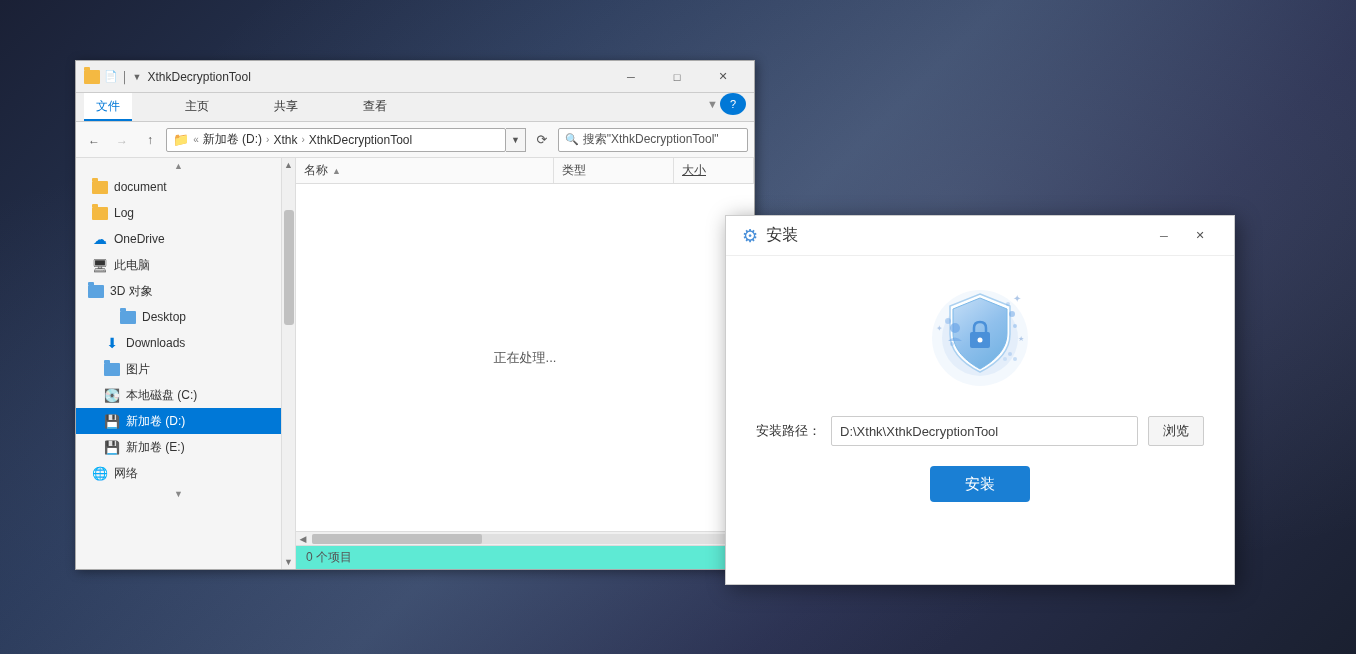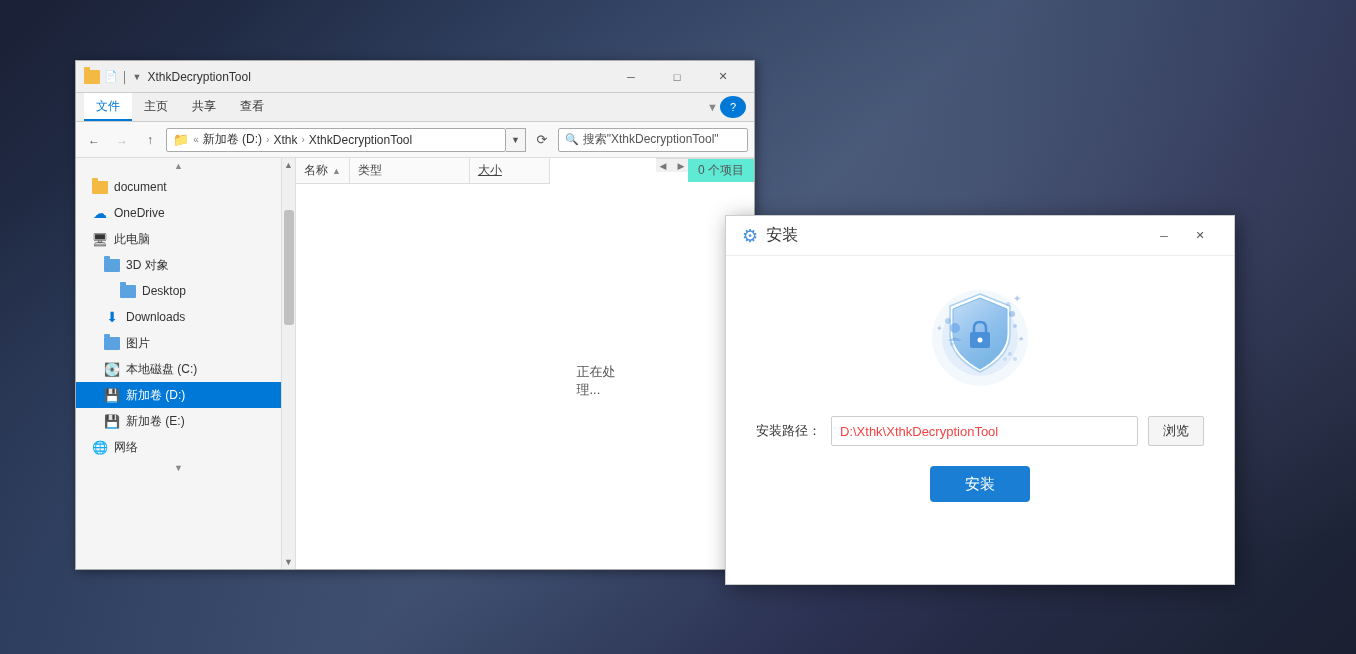--- a/index.html
+++ b/index.html
@@ -101,22 +101,23 @@
 
     
     .ribbon {
       background: #f0f0f0;
       border-bottom: 1px solid #ccc;
       flex-shrink: 0;
     }
     .ribbon-tabs {
       display: flex;
       height: 28px;
-      align-items: center;
+      align-items: flex-start;
       padding: 0 8px;
+      gap: 41px;
     }
     .ribbon-tab {
       padding: 0 12px;
       height: 28px;
       display: flex;
       align-items: center;
       font-size: 12px;
       color: #333;
       cursor: pointer;
       border-bottom: 2px solid transparent;
@@ -246,21 +247,21 @@
       justify-content: center;
       font-size: 9px;
       color: #888;
       cursor: pointer;
     }
 
     
     .file-list-area {
       flex: 1;
       display: flex;
-      flex-direction: row;
+      flex-direction: column;
       overflow: hidden;
       position: relative;
     }
     .file-list-header {
       height: 26px;
       display: flex;
       align-items: center;
       border-bottom: 1px solid #ddd;
       background: #fafafa;
       flex-shrink: 0;
@@ -285,21 +286,20 @@
       overflow-y: auto;
       position: relative;
     }
     .processing-text {
       position: absolute;
       top: 50%;
       left: 50%;
       transform: translate(-50%, -50%);
       font-size: 13px;
       color: #555;
-      margin-top: 17px;
     }
     .sort-arrow {
       margin-left: 4px;
       font-size: 9px;
       color: #888;
     }
 
     
     .status-bar {
       height: 24px;
@@ -402,21 +402,21 @@
       color: #333;
       white-space: nowrap;
     }
     .install-path-input {
       flex: 1;
       height: 30px;
       border: 1px solid #ccc;
       border-radius: 2px;
       padding: 0 8px;
       font-size: 13px;
-      color: #ef4444;
+      color: #404040;
       background: #fff;
     }
     .browse-btn {
       height: 30px;
       padding: 0 14px;
       border: 1px solid #ccc;
       background: #f5f5f5;
       border-radius: 2px;
       cursor: pointer;
       font-size: 13px;
@@ -586,32 +586,38 @@
       <div class="sidebar-content">
         <div class="scroll-arrow">▲</div>
 
         <div class="sidebar-item">
           <div class="sidebar-icon">
             <div class="folder-icon-yellow"></div>
           </div>
           <span>document</span>
         </div>
 
+        <div class="sidebar-item">
+          <div class="sidebar-icon">
+            <div class="folder-icon-yellow"></div>
+          </div>
+          <span>Log</span>
+        </div>
 
         <div class="sidebar-item">
           <div class="sidebar-icon" style="color:#0078d7;font-size:14px;">☁</div>
           <span>OneDrive</span>
         </div>
 
         <div class="sidebar-item">
           <div class="sidebar-icon" style="font-size:13px;">🖥</div>
           <span>此电脑</span>
         </div>
 
-        <div class="sidebar-item" style="padding-left:28px;">
+        <div class="sidebar-item" style="padding-left:12px;">
           <div class="sidebar-icon">
             <div class="folder-icon-blue"></div>
           </div>
           <span>3D 对象</span>
         </div>
 
         <div class="sidebar-item" style="padding-left:44px;">
           <div class="sidebar-icon">
             <div class="folder-icon-blue"></div>
           </div>

